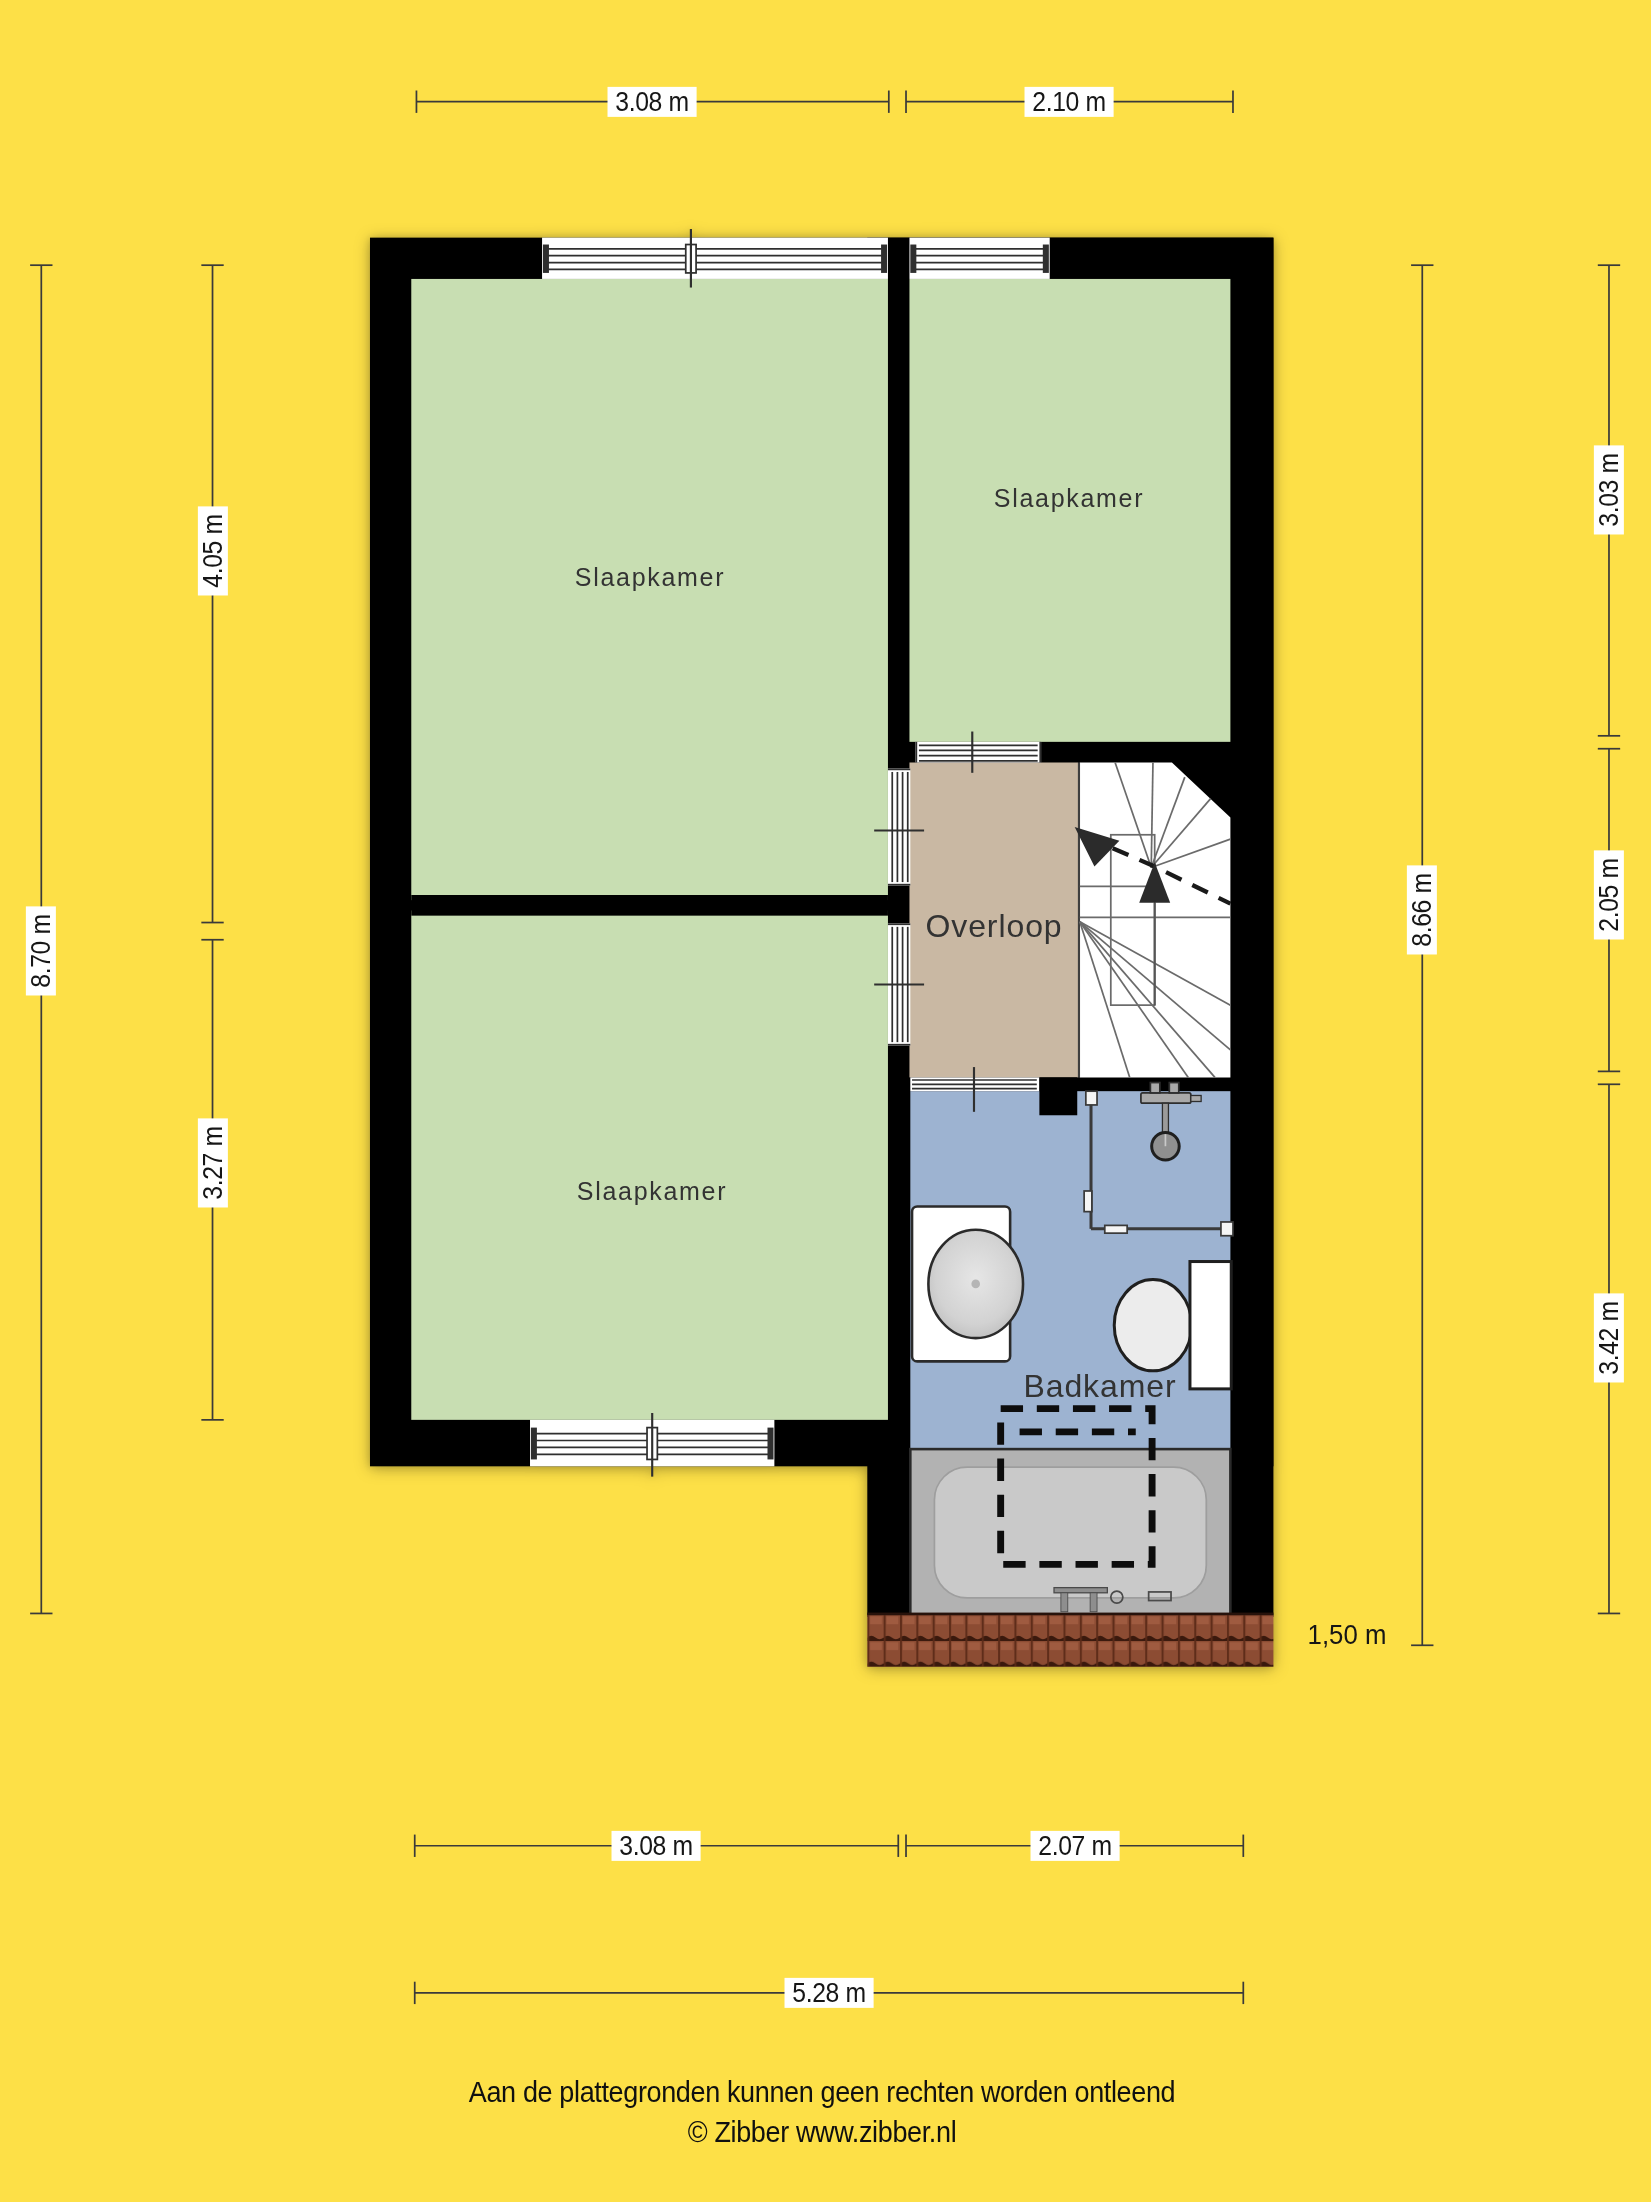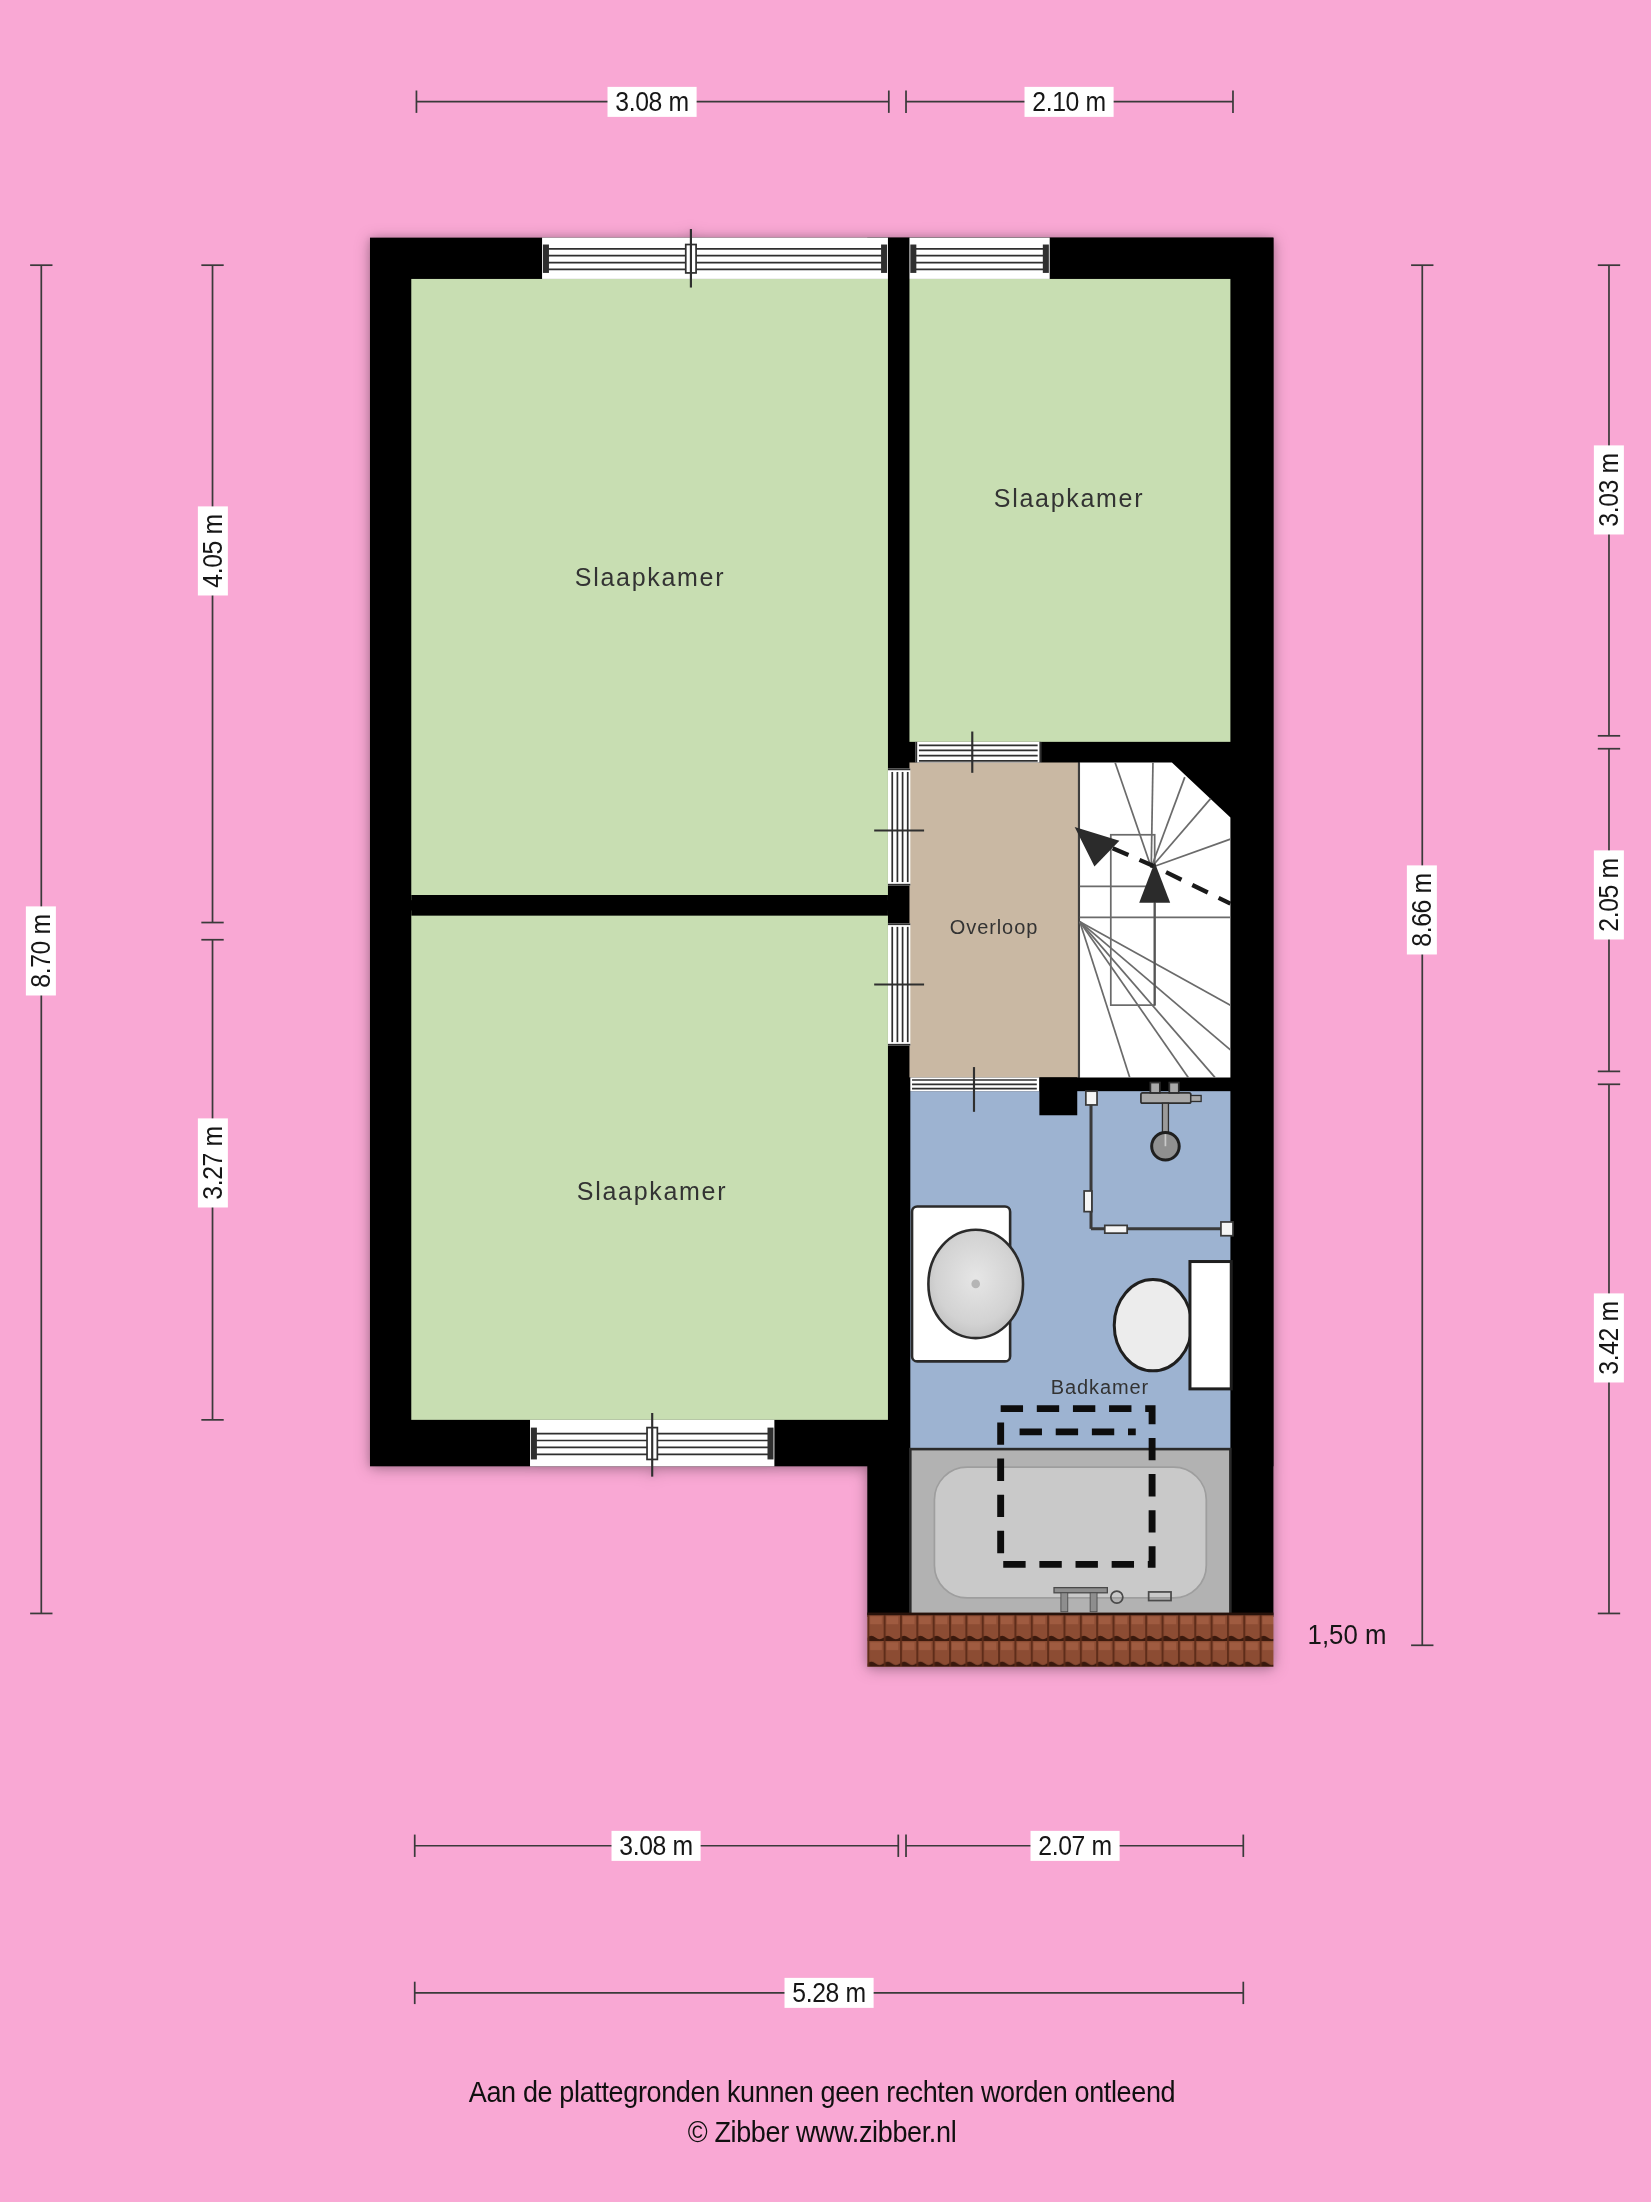--- a/index.html
+++ b/index.html
@@ -1,26 +1,26 @@
 <!DOCTYPE html>
 <html style="font-size:13.8px"><head>
 <meta charset="utf-8">
 <style>
   html,body{margin:0;padding:0;background:#ffffff;}
-  .canvas{position:relative;width:1652px;height:2203px;background:#f9a8d4;overflow:hidden;
+  .canvas{position:relative;width:1652px;height:2203px;background:#fde047;overflow:hidden;
           font-family:"Liberation Sans",sans-serif;margin:0 auto;}
   svg{position:absolute;left:0;top:0;}
   #plan-graphics{filter:drop-shadow(0 2.6px 7.7px rgba(0,0,0,0.30)) drop-shadow(0 0 3.4px rgba(0,0,0,0.12));}
   .dim-label{position:absolute;transform:translate(-50%,-50%) scaleX(0.9);
              font-size:27.5px;color:#161616;background:#ffffff;padding:0 8.6px;
              white-space:nowrap;letter-spacing:-0.4px;line-height:1.1;}
   .dim-label.vert{transform:translate(-50%,-50%) rotate(-90deg) scaleX(0.9);}
   .room-label{position:absolute;transform:translate(-50%,-50%);font-size:25px;color:#333333;
               letter-spacing:1.7px;white-space:nowrap;line-height:1.1;}
-  .room-label.small{font-size:20px;letter-spacing:0.9px;}
+  .room-label.small{font-size:32px;letter-spacing:0.9px;}
   .marker-label{position:absolute;transform:translate(-50%,-50%) scaleX(0.92);
                 font-size:28px;color:#161616;white-space:nowrap;}
   .footer-line{position:absolute;transform:translate(-50%,-50%) scaleX(0.9);
                font-size:30px;color:#101010;white-space:nowrap;letter-spacing:-0.4px;}
 </style>
 </head>
 <body>
 
 <div class="canvas">
 

